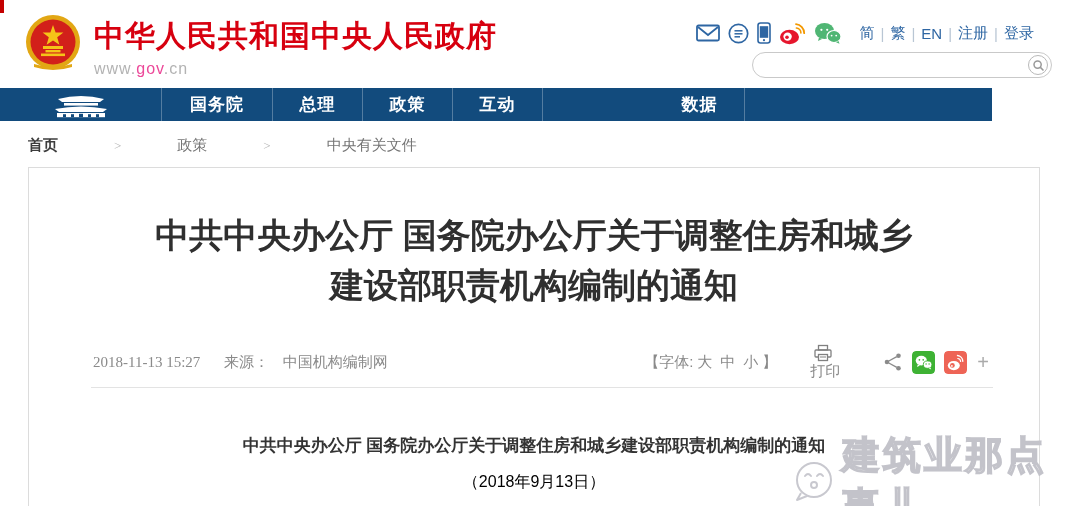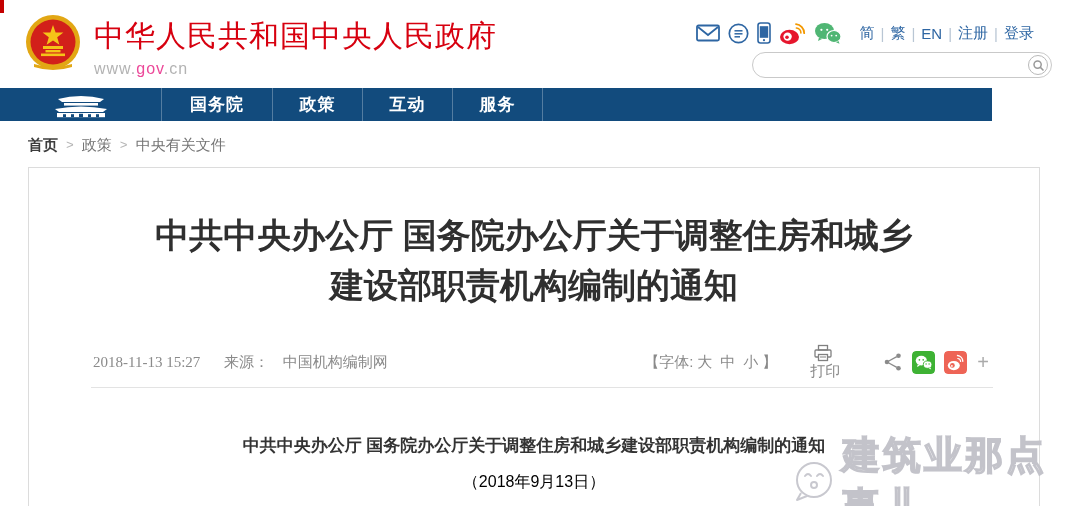--- a/index.html
+++ b/index.html
@@ -10,21 +10,21 @@
   }
   .page { position: relative; width: 1080px; height: 506px; background: #fff; }
 
   
   .corner-mark { position: absolute; left: 0; top: 0; width: 4px; height: 13px; background: #c40000; }
 
   
   .logo { position: absolute; left: 24px; top: 12px; display: flex; align-items: flex-start; }
   .emblem { width: 58px; height: 60px; flex: 0 0 auto; }
   .logo-text { margin-left: 12px; }
-  .site-title { font-size: 30px; font-weight: normal; color: #d7000f; letter-spacing: 1px; margin-top: 4px; }
+  .site-title { font-size: 30px; font-weight: bold; color: #d7000f; letter-spacing: 1px; margin-top: 4px; }
   .site-url { font-size: 16px; color: #b3b3b3; margin-top: 3px; letter-spacing: 1px; }
   .site-url .domain { color: #ec4899; }
 
   .quick-bar { position: absolute; top: 20px; right: 40px; height: 26px; display: flex; align-items: center; }
   .quick-bar .qicon { margin-left: 8px; display: inline-flex; align-items: center; cursor: pointer; }
   .lang-links { display: flex; align-items: center; margin-left: 12px; font-size: 15px; color: #2e66a3; }
   .lang-links .lnk { margin: 0 6px; cursor: pointer; white-space: nowrap; }
   .lang-links .lsep { color: #b9c6d4; }
 
   .search-box { position: absolute; top: 52px; right: 28px; width: 300px; height: 26px;
@@ -42,22 +42,22 @@
   .nav-cell:nth-child(3) { width: 90px; }
   .nav-cell:nth-child(4) { width: 90px; }
   .nav-cell:nth-child(5) { width: 90px; }
   .nav-cell:nth-child(6) { width: 112px; margin-top: 43px; }
   .nav-cell:nth-child(7) { width: 90px; }
   .nav-cell:nth-child(8) { width: 92px; }
   .nav-cell:nth-child(9) { width: 90px; }
   .nav-fill { flex: 1; border: none; }
 
   
-  .breadcrumb { position: absolute; top: 136px; left: 28px; font-family: Liberation Mono, monospace;
-    font-size: 15px; color: #757575; display: flex; align-items: center; }
+  .breadcrumb { position: absolute; top: 136px; left: 28px; font-family: Liberation Serif, serif;
+    font-size: 15px; color: #757575; display: flex; align-items: center; gap: 48px; }
   .breadcrumb .home { color: #3d3d3d; font-weight: bold; cursor: pointer; }
   .breadcrumb .crumb { cursor: pointer; }
   .breadcrumb .bsep { color: #b5b5b5; margin: 0 8px; font-size: 13px; }
 
   
   .card { position: absolute; left: 28px; top: 167px; width: 1012px; height: 345px;
     background: #fff; border: 1px solid #dcdcdc; }
   .article-title { margin: 42px auto 0; width: 780px; text-align: center;
     font-size: 34px; line-height: 50px; color: #2f2f2f; font-weight: bold; }
 
@@ -185,20 +185,21 @@
         <path d="M5 17 Q31 12 57 17 L53 20 L9 20 Z" fill="#fff"></path>
         <rect x="7" y="21" width="48" height="4.2" fill="#fff"></rect>
         <rect x="13" y="22.2" width="3" height="3" fill="#124b7d"></rect>
         <rect x="21" y="22.2" width="3" height="3" fill="#124b7d"></rect>
         <rect x="29" y="21.8" width="4" height="3.4" fill="#124b7d"></rect>
         <rect x="38" y="22.2" width="3" height="3" fill="#124b7d"></rect>
         <rect x="46" y="22.2" width="3" height="3" fill="#124b7d"></rect>
       </svg>
     </div>
     <div class="nav-cell">国务院</div>
+    <div class="nav-cell">总理</div>
     <div class="nav-cell">政策</div>
     <div class="nav-cell">互动</div>
     <div class="nav-cell">服务</div>
     <div class="nav-cell">数据</div>
     <div class="nav-fill"></div>
   </div>
 
   <div class="breadcrumb">
     <span class="home">首页</span>
     <span class="bsep">&gt;</span>

